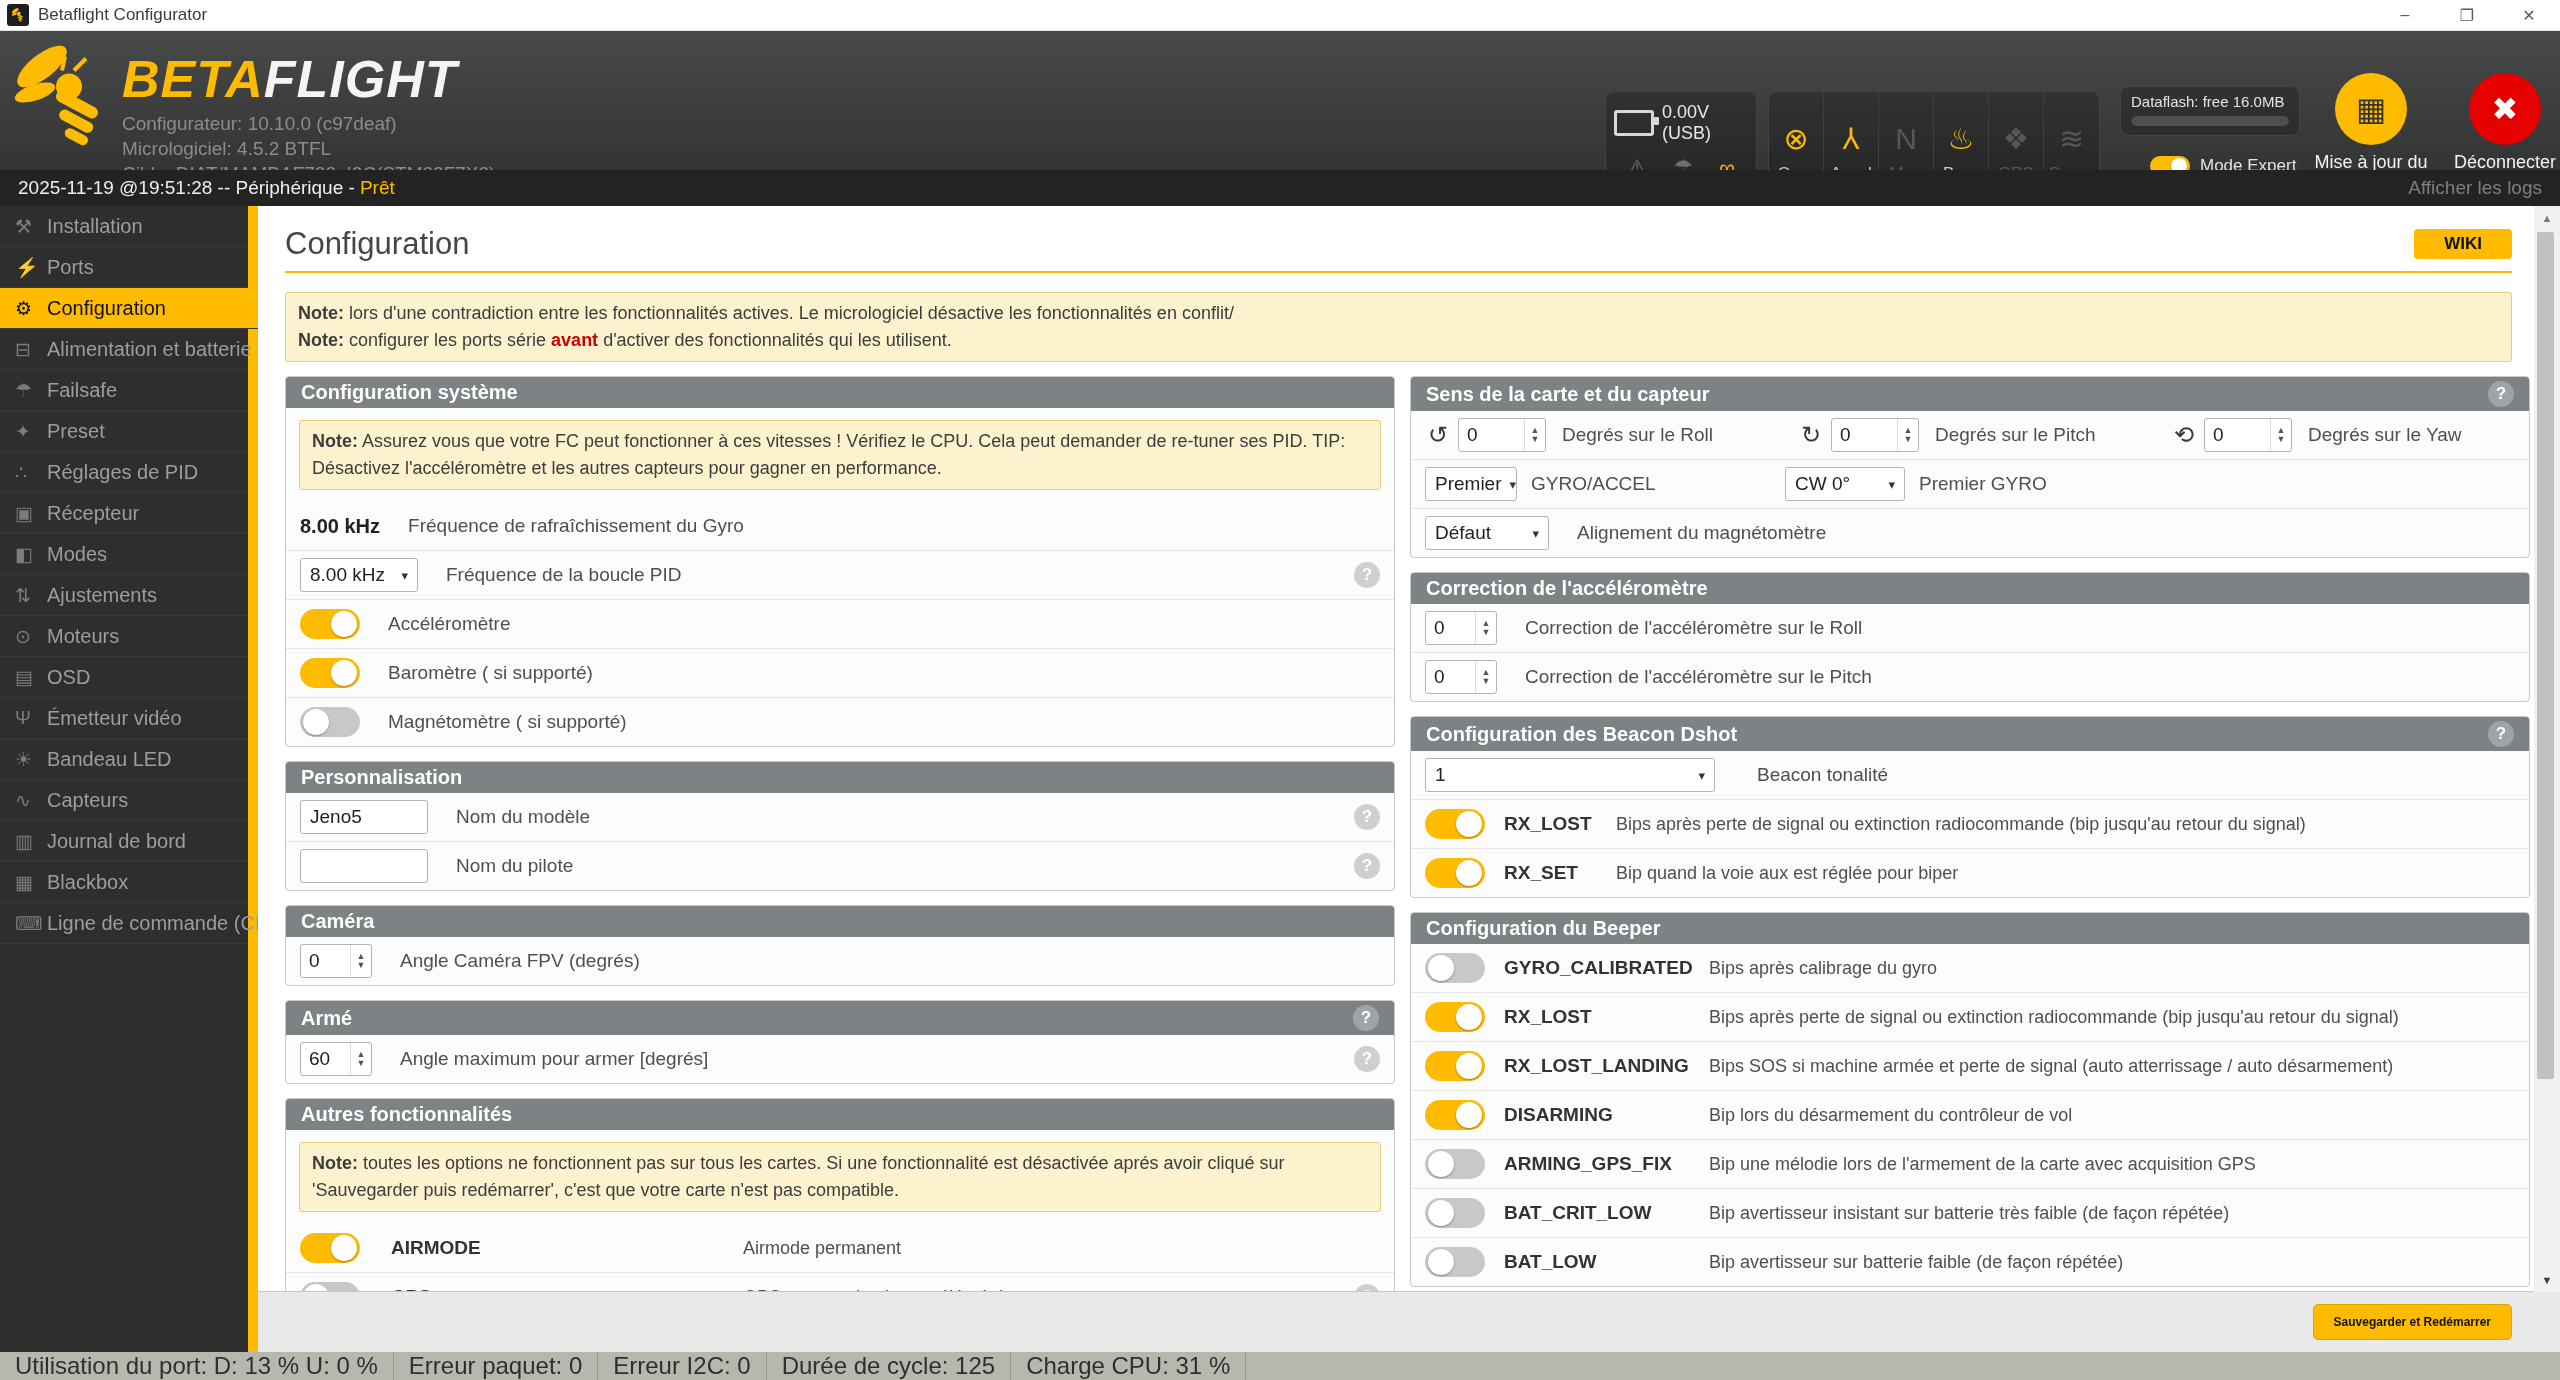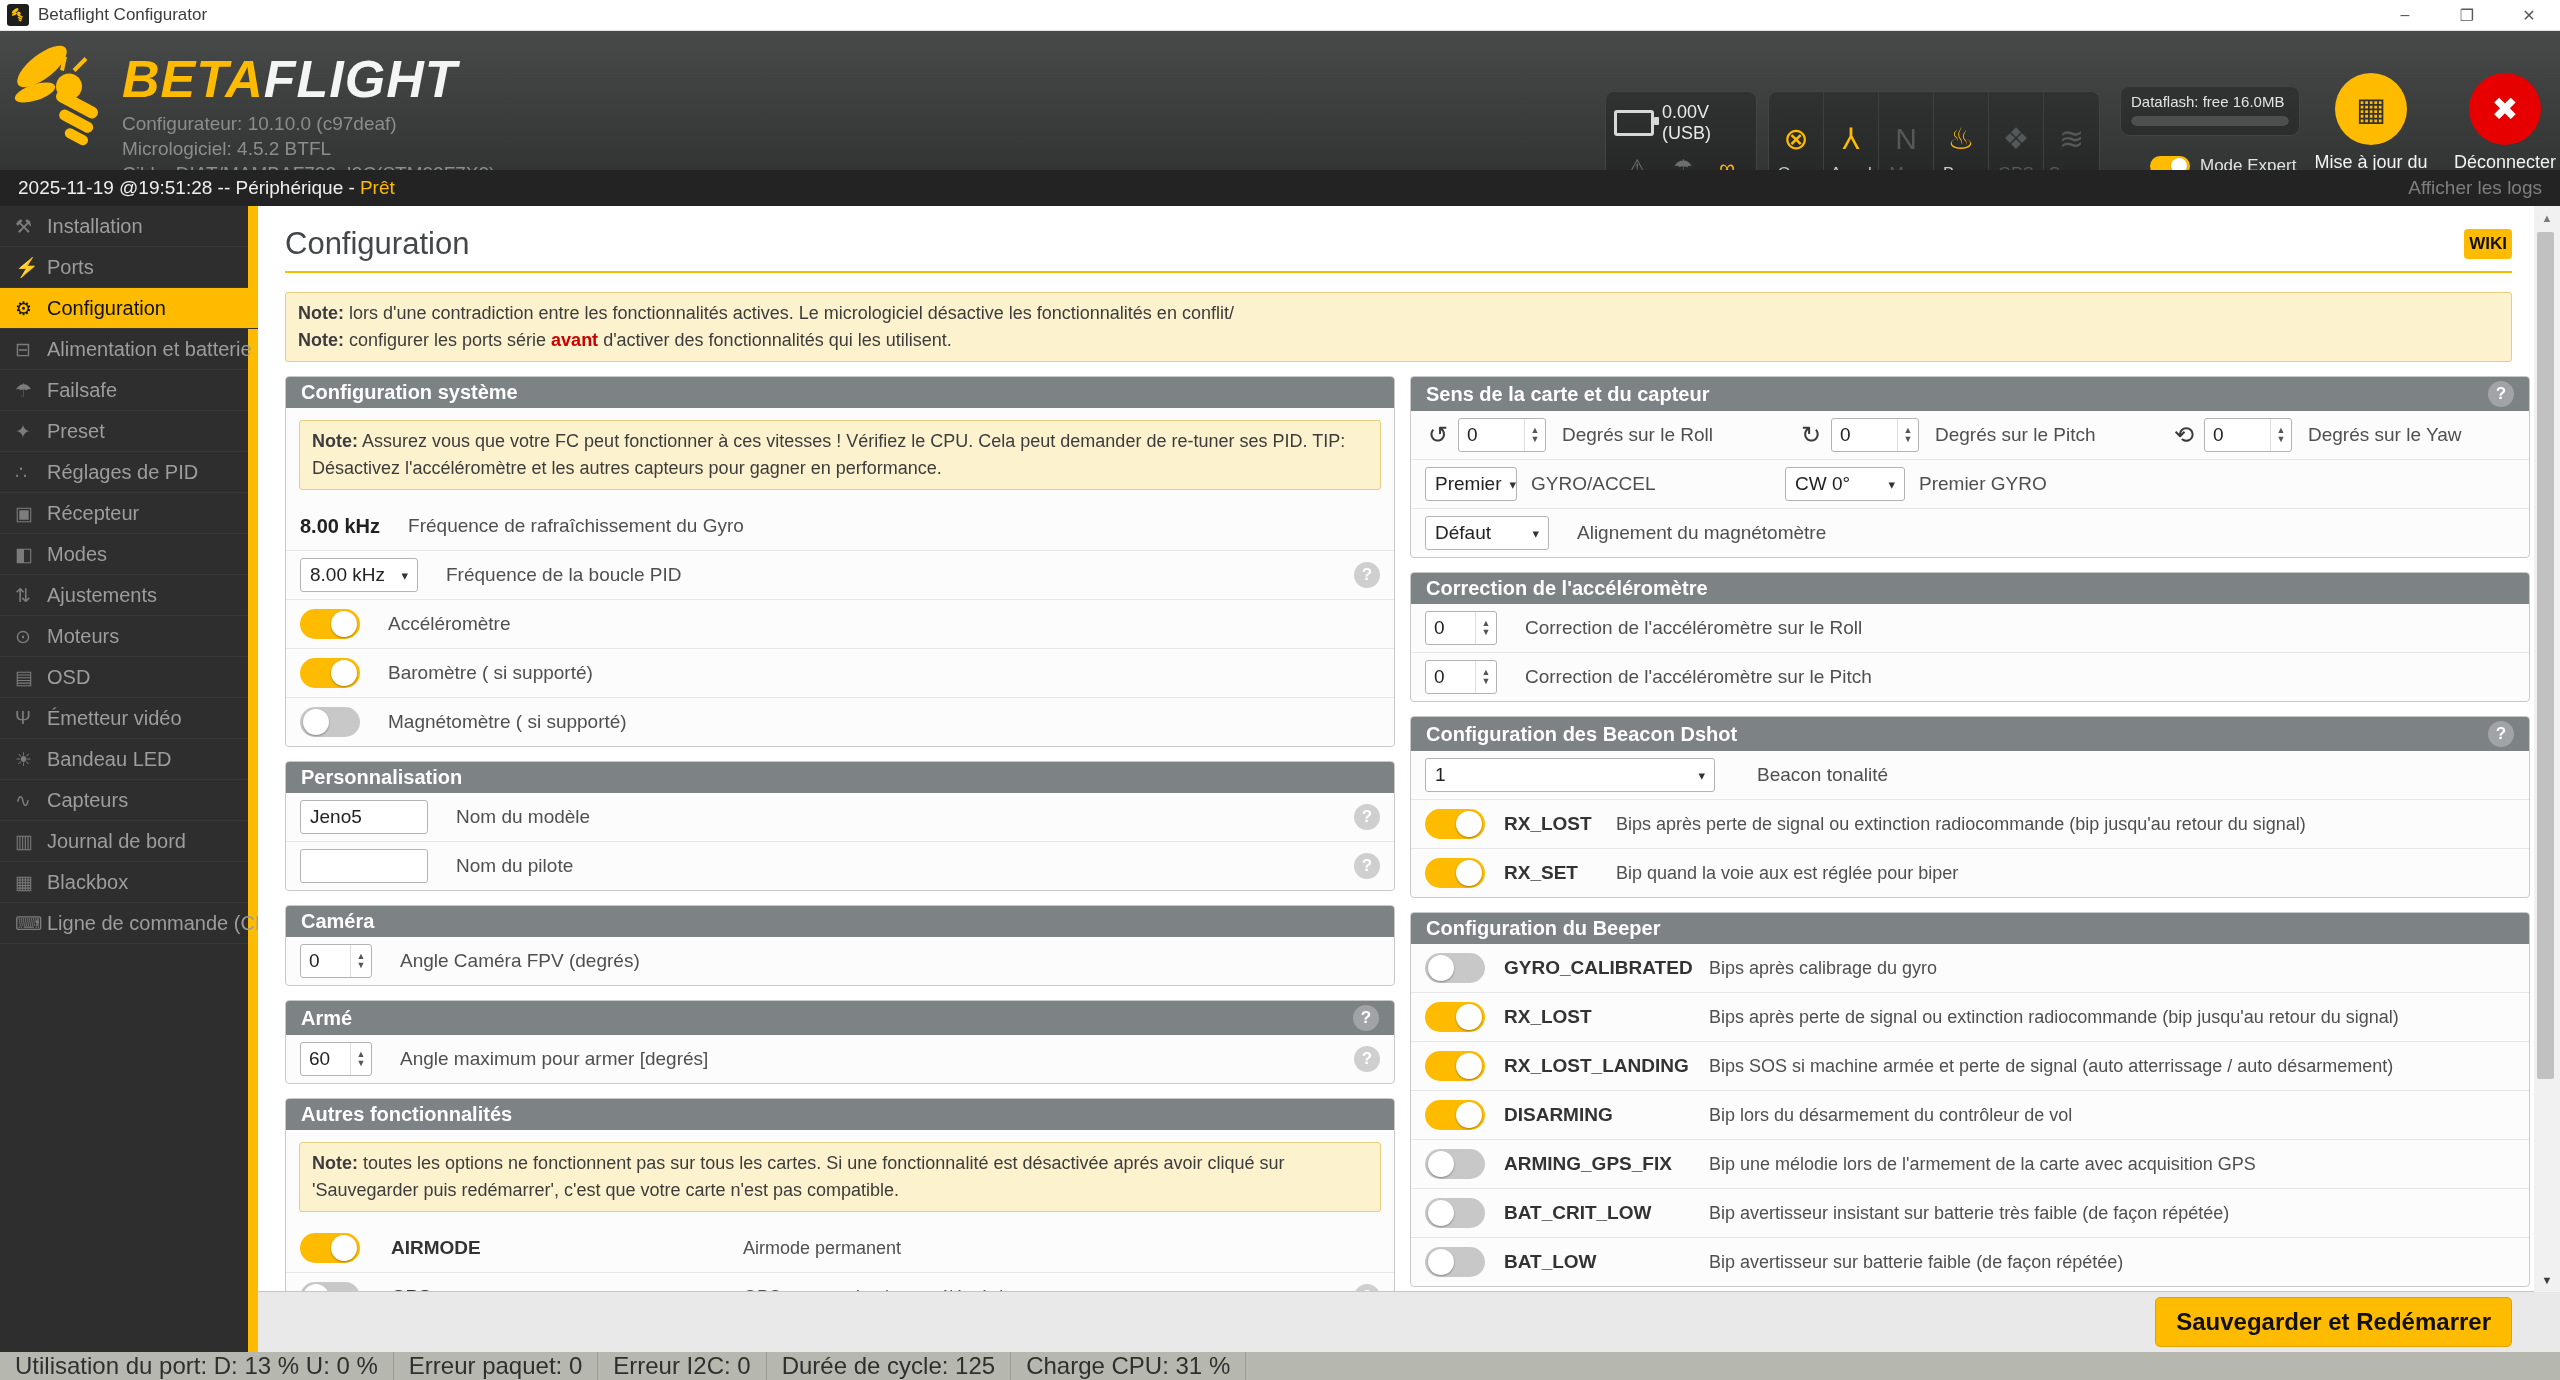--- a/index.html
+++ b/index.html
@@ -73,21 +73,21 @@
              font-size:20px;border-bottom:1px solid #383838;cursor:pointer;box-sizing:border-box;white-space:nowrap}
   .menu-item .m-ico{width:32px;font-size:19px;color:#7c7c7c;flex:none}
   .menu-item.active{background:#ffbb00;color:#111;width:258px}
   .menu-item.active .m-ico{color:#111}
 
   
   .content{position:absolute;top:206px;left:258px;right:26px;bottom:28px;background:#ffffff;overflow:hidden}
   .page-head{display:flex;align-items:center;margin:20px 22px 0 27px}
   .page-title{font-size:31px;font-weight:normal;color:#43474a;margin:0}
   .wiki-btn{margin-left:auto;background:#ffbb00;color:#111;font-weight:bold;font-size:17px;
-            padding:5px 5px;border-radius:4px;cursor:pointer}
+            padding:5px 30px;border-radius:4px;cursor:pointer}
   .title-rule{border-bottom:2px solid #ffbb00;margin:9px 22px 0 27px}
 
   .note{background:#fdf2ce;border:1px solid #e6cd7f;border-radius:3px;padding:7px 12px;
         font-size:18px;color:#3c3c3c;line-height:1.5}
   .note .em-red{color:#cc0000;font-weight:bold}
   .top-note{margin:19px 22px 0 27px}
 
   .columns{display:flex;margin:14px 22px 0 27px;gap:15px}
   .col-left{width:1110px;flex:none}
   .col-right{width:1120px;flex:none}
@@ -136,21 +136,21 @@
   .trow .desc{font-size:18px;color:#4f4f4f;padding-right:50px}
   .trow .help{visibility:hidden}
   .trow.has-help .help{visibility:visible}
 
   .sens-group{display:flex;align-items:center;width:373px;flex:none}
   .rot-ico{font-size:24px;color:#3a3a3a;margin-right:7px;width:26px;text-align:center}
 
   
   .savebar{position:absolute;left:258px;right:0;bottom:28px;height:60px;background:#e9e9e9;
            border-top:1px solid #c6c6c6;display:flex;align-items:center;justify-content:flex-end;z-index:10}
-  .save-btn{background:#ffbb00;border:1px solid #dfa400;color:#111;font-weight:bold;font-size:24px;
+  .save-btn{background:#ffbb00;border:1px solid #dfa400;color:#111;font-weight:bold;font-size:12px;
             padding:10px 20px;border-radius:5px;margin-right:48px;cursor:pointer}
 
   .scrollbar{position:absolute;right:0;top:206px;bottom:88px;width:26px;background:#f1f1f1;z-index:11}
   .sb-arrow{position:absolute;left:0;width:26px;height:24px;display:flex;align-items:center;
             justify-content:center;color:#7a7a7a;font-size:11px}
   .sb-up{top:0}.sb-down{bottom:0;color:#3c3c3c}
   .sb-thumb{position:absolute;left:3px;width:17px;top:26px;height:78%;background:#c1c1c1;border-radius:2px}
 
   .statusbar{position:absolute;left:0;right:0;bottom:0;height:28px;background:#b6b8b0;
              display:flex;align-items:stretch;font-size:24px;color:#2f2f2f;z-index:31}

